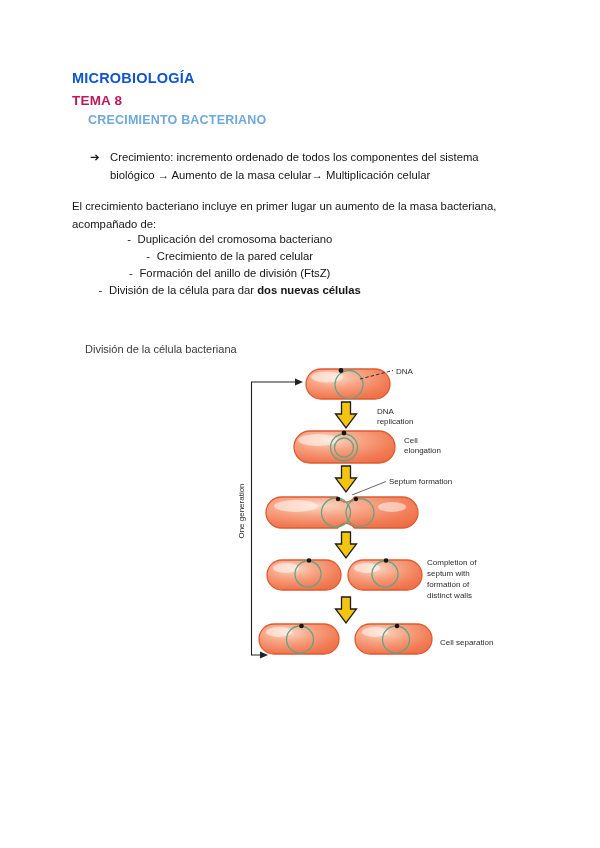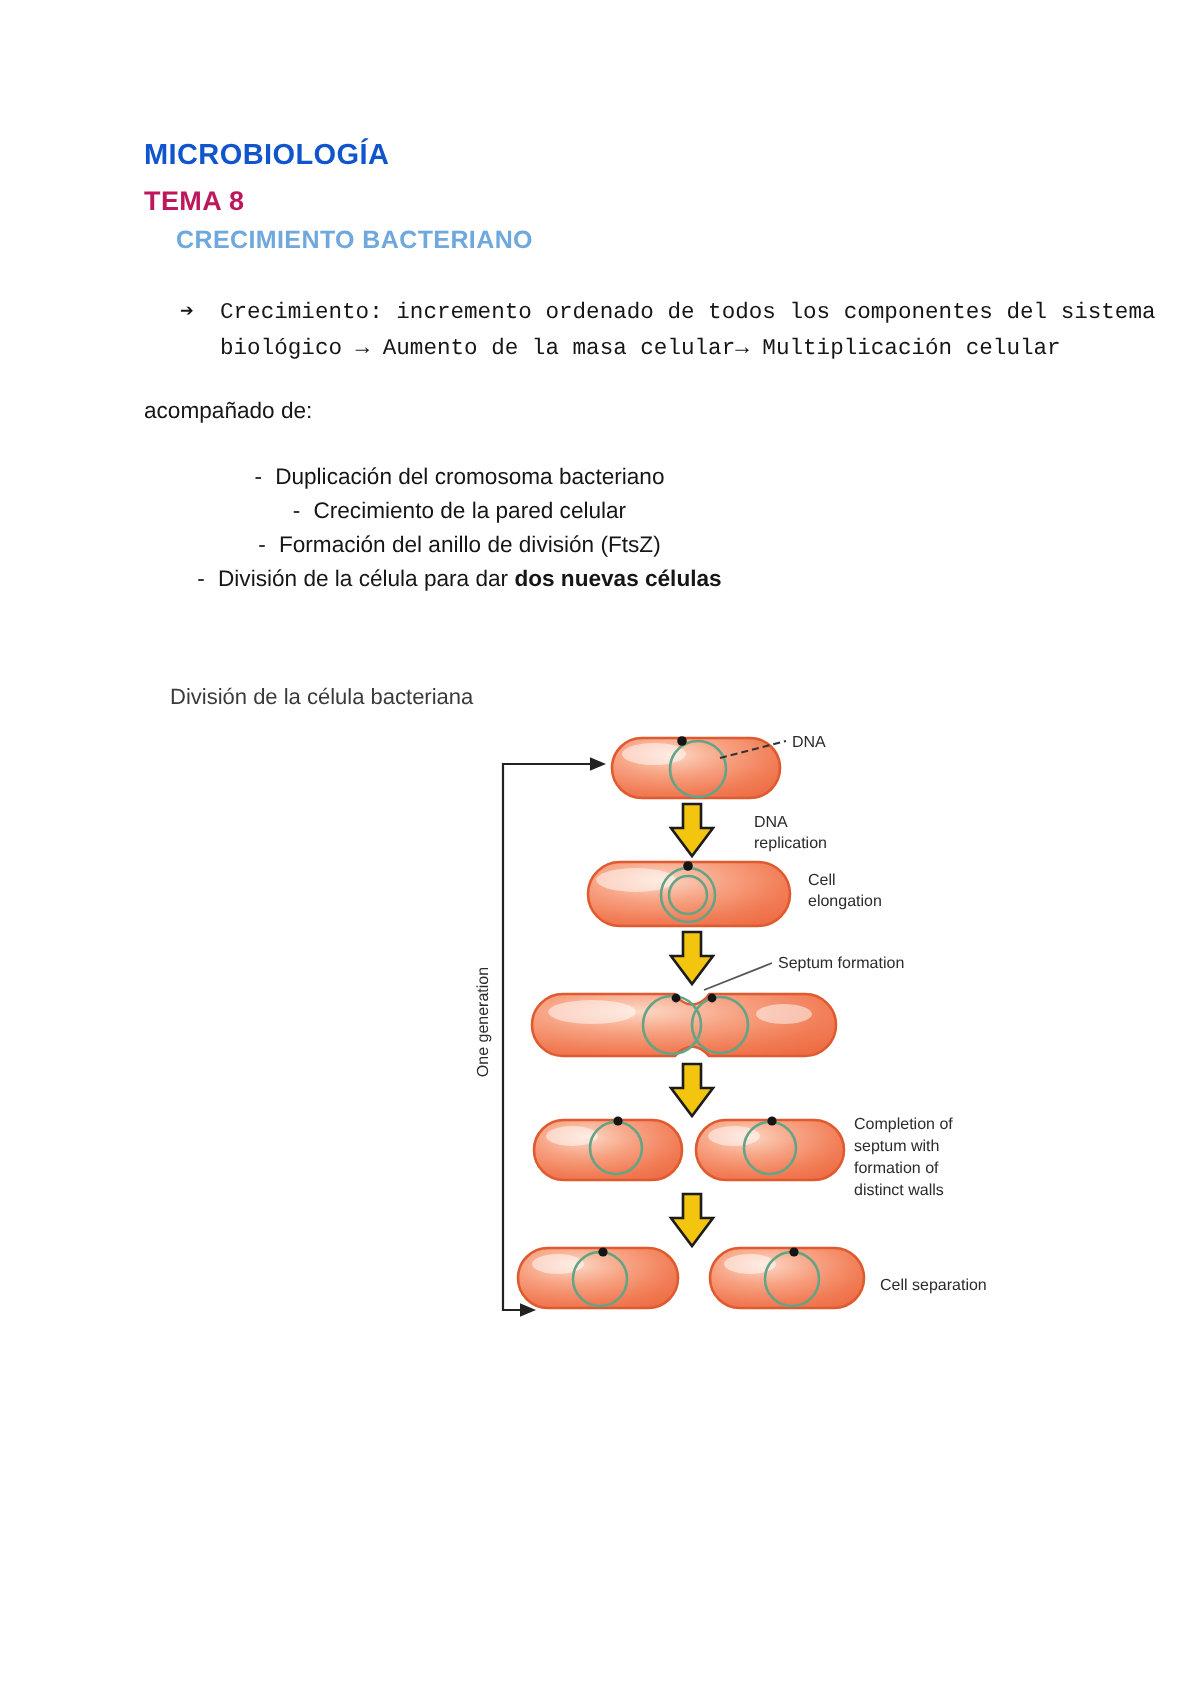--- a/index.html
+++ b/index.html
@@ -7,21 +7,21 @@
     position:relative; width:600px; height:848px; background:#ffffff;
     font-family:"Liberation Sans", sans-serif; color:#1b1b1b; overflow:hidden;
   }
   .abs { position:absolute; }
 
   .h1 { left:72px; top:70px;  font-size:14.5px; font-weight:bold; color:#1155cc; letter-spacing:.2px; }
   .h2 { left:72px; top:93px;  font-size:13.5px; font-weight:bold; color:#be185d; letter-spacing:.2px; }
   .h3 { left:88px; top:113px; font-size:12.5px; font-weight:bold; color:#6fa8dc; letter-spacing:.2px; }
 
   .body-text { font-size:11.3px; line-height:18px; color:#161616; }
-  .bullet { left:90px; top:148px;font-family:Liberation Mono, monospace; }
+  .bullet { left:90px; top:148px; }
   .bullet .mk { display:inline-block; width:20px; font-size:11.5px; }
   .para { left:72px; top:197px; }
   .list { left:92px; top:231px; font-size:11.3px; line-height:17px; color:#161616;text-align:center; }
   .list .mk { display:inline-block; width:17px; }
 
   .fig-title { left:85px; top:343px; font-size:11px; color:#3a3a3a; }
 
   .figure-svg { left:222px; top:358px; }
   .cell   { fill:url(#cellGrad); stroke:#e05a30; stroke-width:1.3; }
   .ring   { fill:none; stroke:#63a486; stroke-width:1.3; }
@@ -46,20 +46,21 @@
   <div class="abs bullet body-text">
     <div>
       <span class="mk">➔</span><span>Crecimiento: incremento ordenado de todos los componentes del sistema</span>
     </div>
     <div>
       <span class="mk"></span><span>biológico → Aumento de la masa celular→ Multiplicación celular</span>
     </div>
   </div>
 
   <div class="abs para body-text">
+    <div>El crecimiento bacteriano incluye en primer lugar un aumento de la masa bacteriana,</div>
     <div>acompañado de:</div>
   </div>
 
   <div class="abs list">
     <div>
       <span class="mk">-</span><span>Duplicación del cromosoma bacteriano</span><b></b>
     </div>
     <div>
       <span class="mk">-</span><span>Crecimiento de la pared celular</span><b></b>
     </div>

